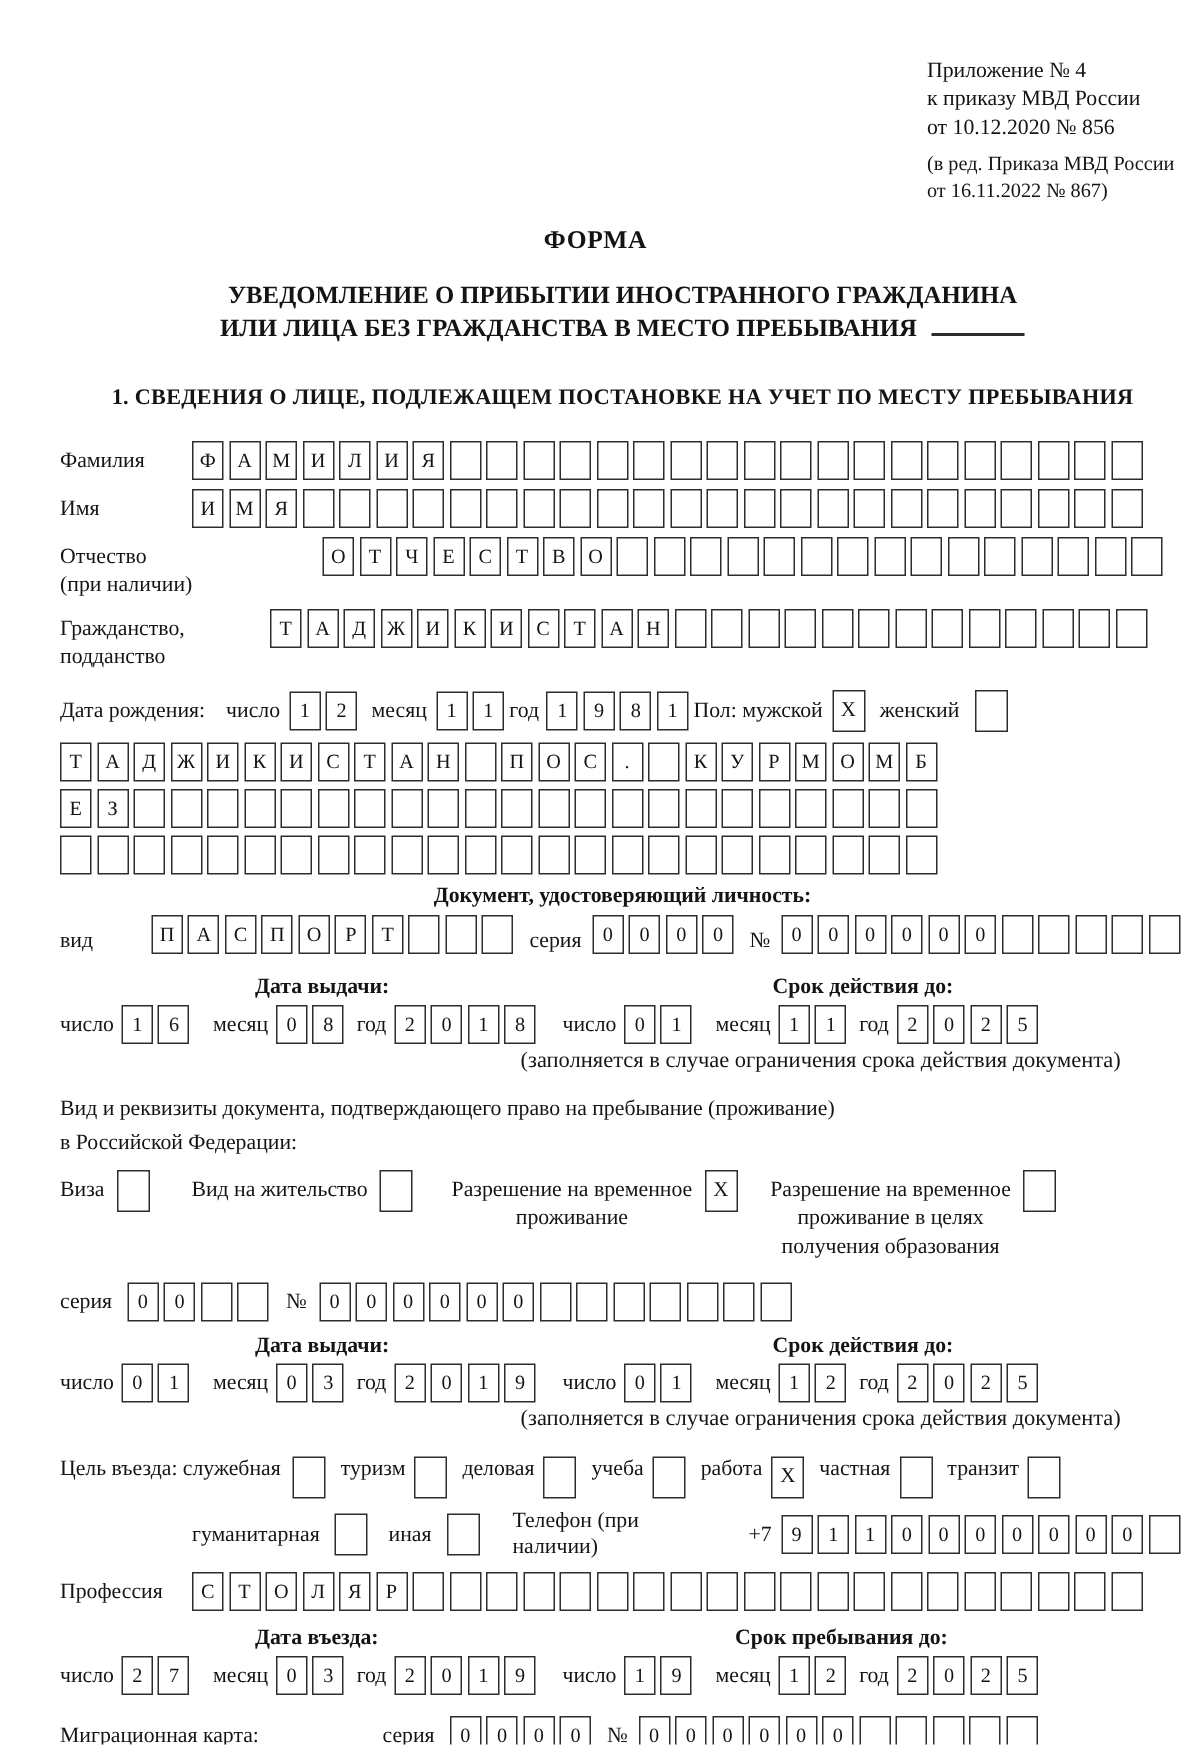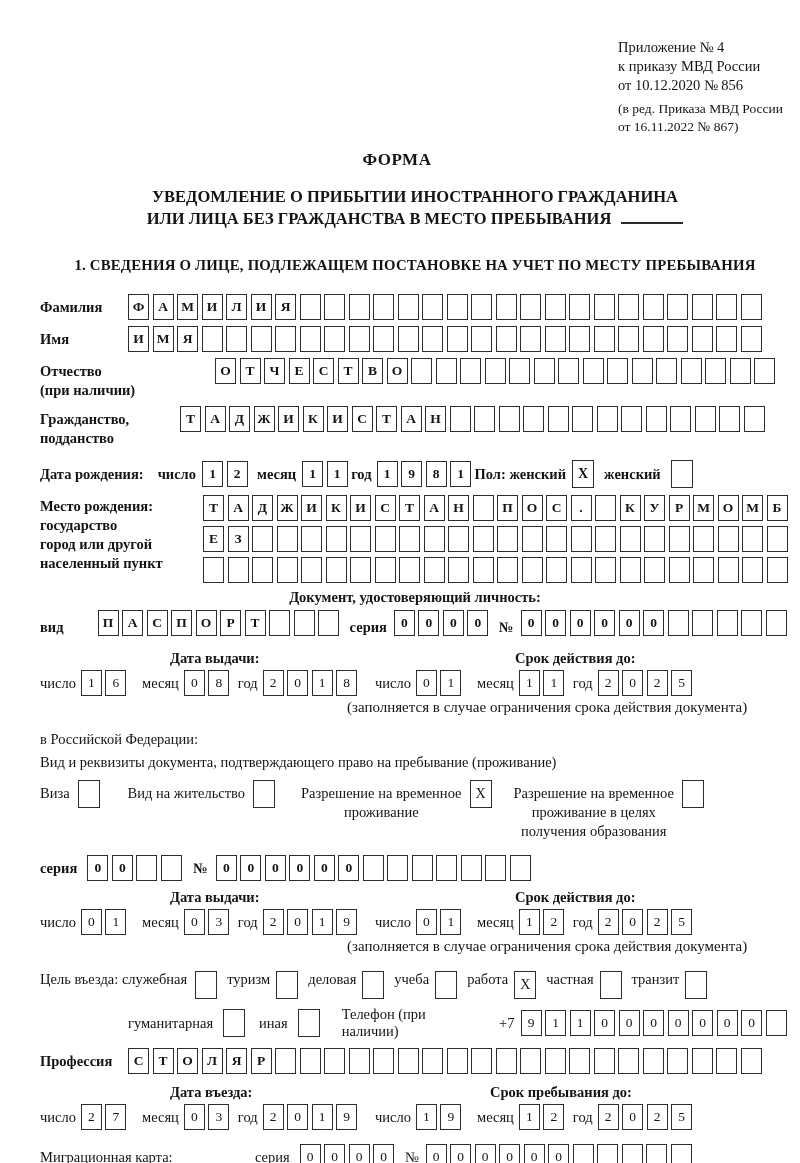--- a/index.html
+++ b/index.html
@@ -11,21 +11,21 @@
   .doc-header{margin-left:578px;line-height:19px;font-size:14.5px;}
   .doc-header .edition{margin-top:5px;font-size:13.5px;line-height:18px;}
   .forma{text-align:center;padding-right:36px;font-weight:bold;font-size:17px;margin-top:14px;letter-spacing:.5px;}
 
   
   .title{text-align:center;font-weight:bold;font-size:16.5px;line-height:22px;margin-top:16px;}
   .title .uline{display:inline-block;width:62px;border-bottom:2.2px solid #2b2b2b;margin-left:10px;}
   .sec-heading{text-align:center;font-weight:bold;font-size:14.8px;margin-top:27px;letter-spacing:.2px;}
 
   
-  .frow{display:flex;align-items:flex-start;margin-top:6px;font-weight:bold;}
+  .frow{display:flex;align-items:flex-start;margin-top:6px;}
   .flabel{flex:0 0 auto;padding-top:4px;line-height:19px;}
   .w88{width:88px;} .w140{width:140px;} .w175{width:175px;} .w163{width:163px;} .w64{width:64px;}
   .cells{display:inline-flex;flex:0 0 auto;}
   .cell{box-sizing:border-box;width:21px;height:26px;border:1.7px solid #2d2d2d;margin-right:3.5px;
         display:inline-flex;align-items:center;justify-content:center;
         font-size:13.5px;background:#fff;flex:0 0 auto;}
   .stack{display:flex;flex-direction:column;} .rowgap{margin-top:5px;}
 
   
   .dates{display:flex;margin-top:14px;}
@@ -220,40 +220,34 @@
         <span class="cell">1</span>
       </span>
     <span>год</span>
     <span style="width:5px;"></span>
     <span class="cells">
         <span class="cell">1</span>
         <span class="cell">9</span>
         <span class="cell">8</span>
         <span class="cell">1</span>
       </span>
-    <span>Пол: женский</span>
+    <span>Пол: мужской</span>
     <span style="width:6px;"></span>
     <span class="cells">
         <span class="chkbox">X</span>
       </span>
     <span style="width:10px;"></span>
     <span>женский</span>
     <span style="width:10px;"></span>
     <span class="cells">
         <span class="chkbox"></span>
       </span>
   </div>
 
   <div class="frow" style="margin-top:7px;">
-    <div class="flabel w163 stack" style="padding-top:2px;">
-      <span>Место рождения:</span>
-      <span>государство</span>
-      <span>город или другой</span>
-      <span>населенный пункт</span>
-    </div>
     <div class="stack">
       <div class="cells">
           <span class="cell">Т</span>
           <span class="cell">А</span>
           <span class="cell">Д</span>
           <span class="cell">Ж</span>
           <span class="cell">И</span>
           <span class="cell">К</span>
           <span class="cell">И</span>
           <span class="cell">С</span>
@@ -412,22 +406,22 @@
             <span class="cell">0</span>
             <span class="cell">2</span>
             <span class="cell">5</span>
           </span>
       </div>
       <div class="small-note" style="margin-left:-28px;">(заполняется в случае ограничения срока действия документа)</div>
     </div>
   </div>
 
   <div class="intro">
+    <div>Вид и реквизиты документа, подтверждающего право на пребывание (проживание)</div>
     <div>в Российской Федерации:</div>
-    <div>Вид и реквизиты документа, подтверждающего право на пребывание (проживание)</div>
   </div>
 
   <div class="permits">
     <div class="opt">
       <span class="olabel">Виза</span>
       <span class="cells">
           <span class="chkbox"></span>
         </span>
     </div>
     <div class="opt" style="margin-left:28px;">

